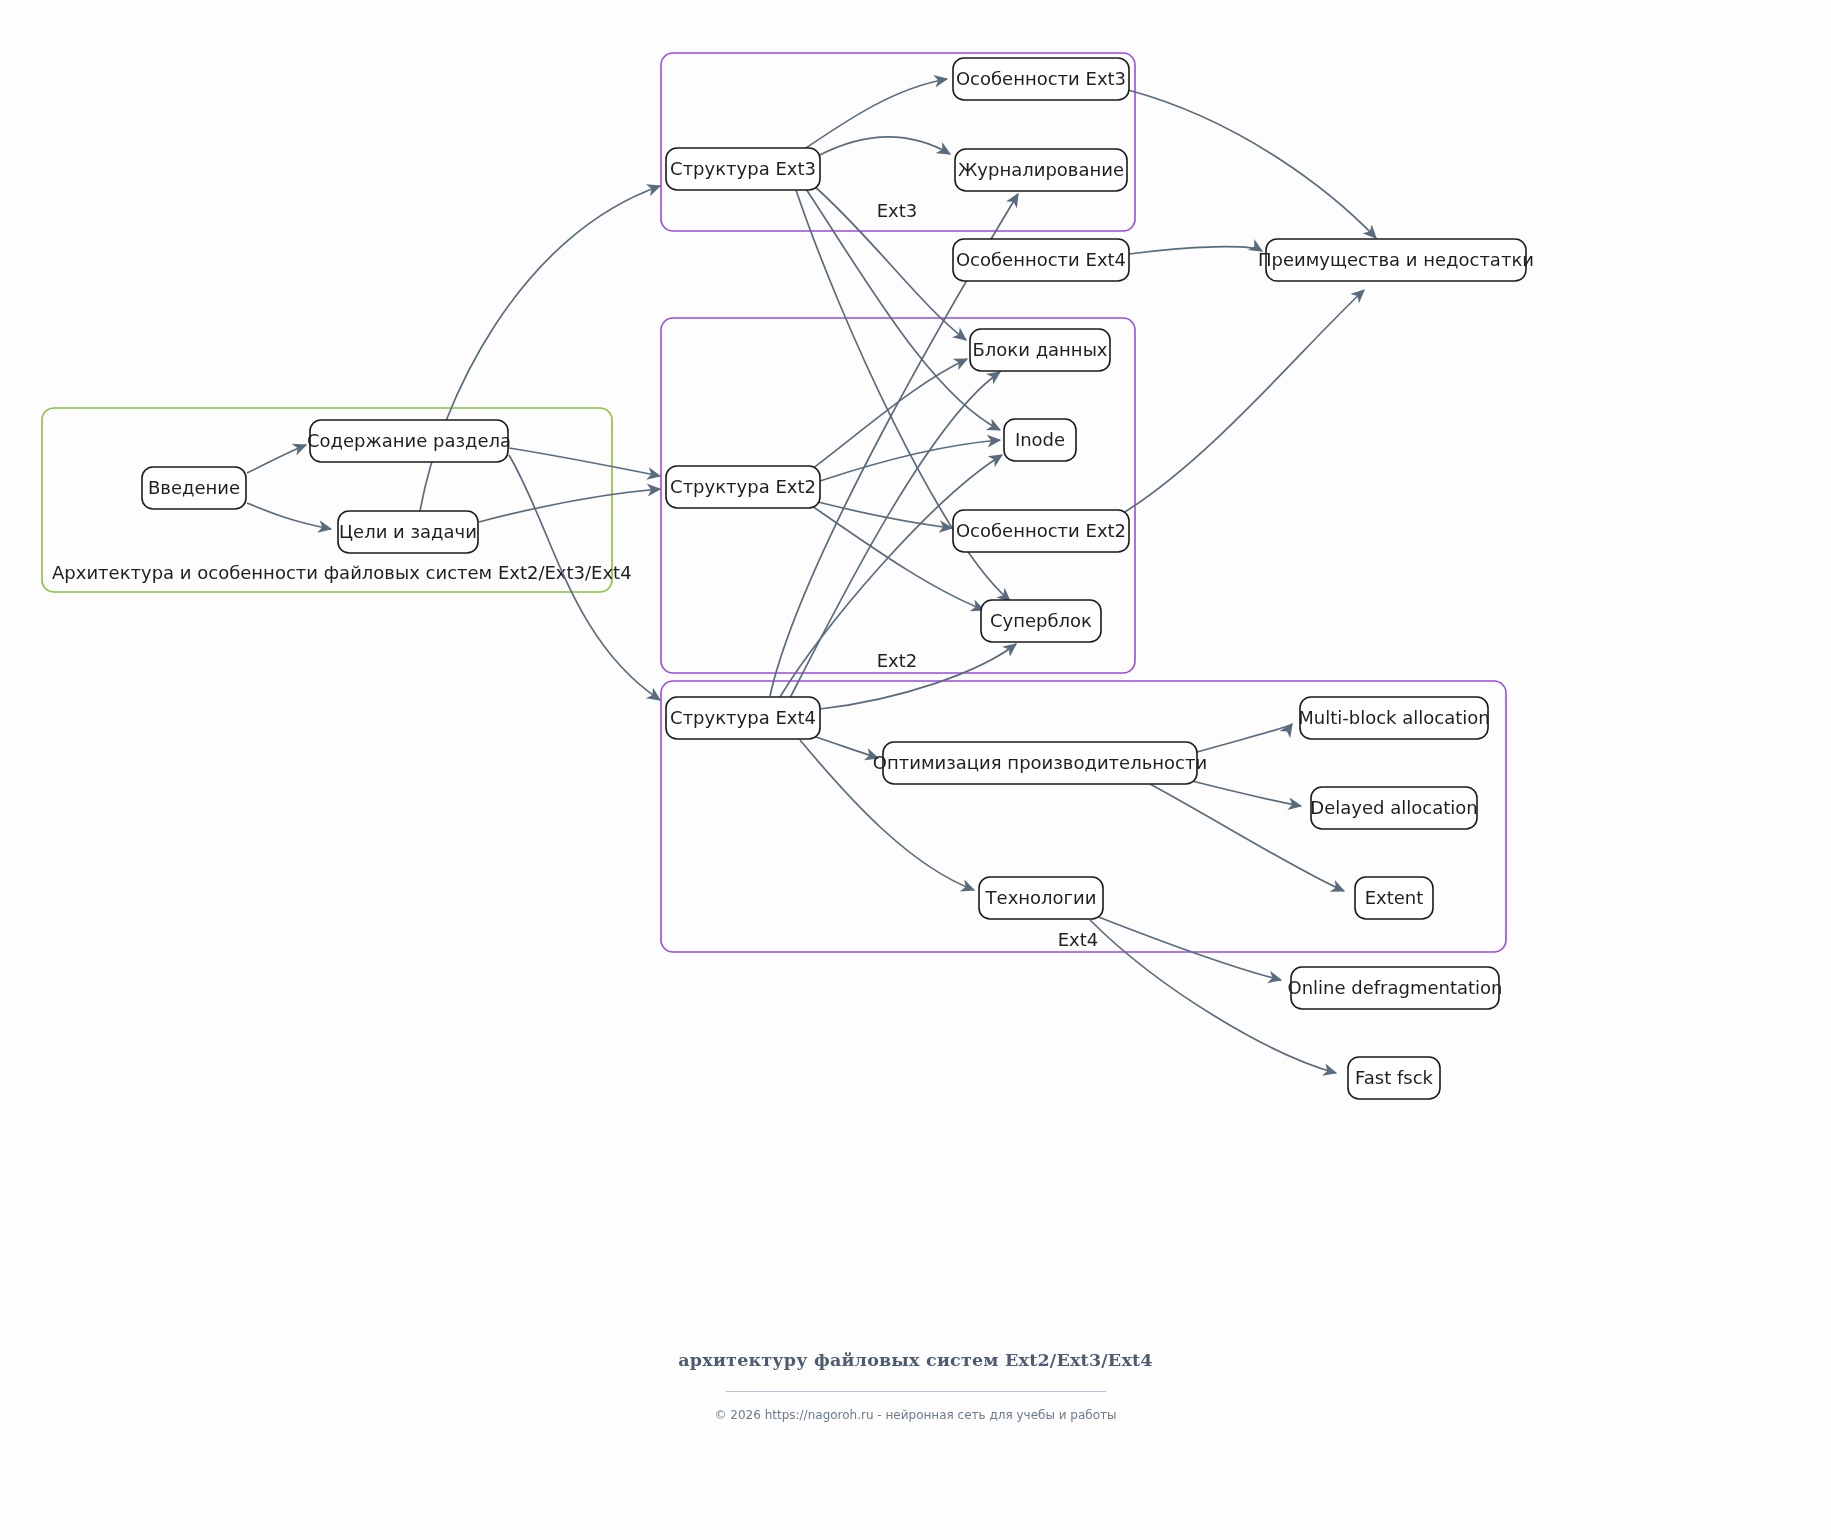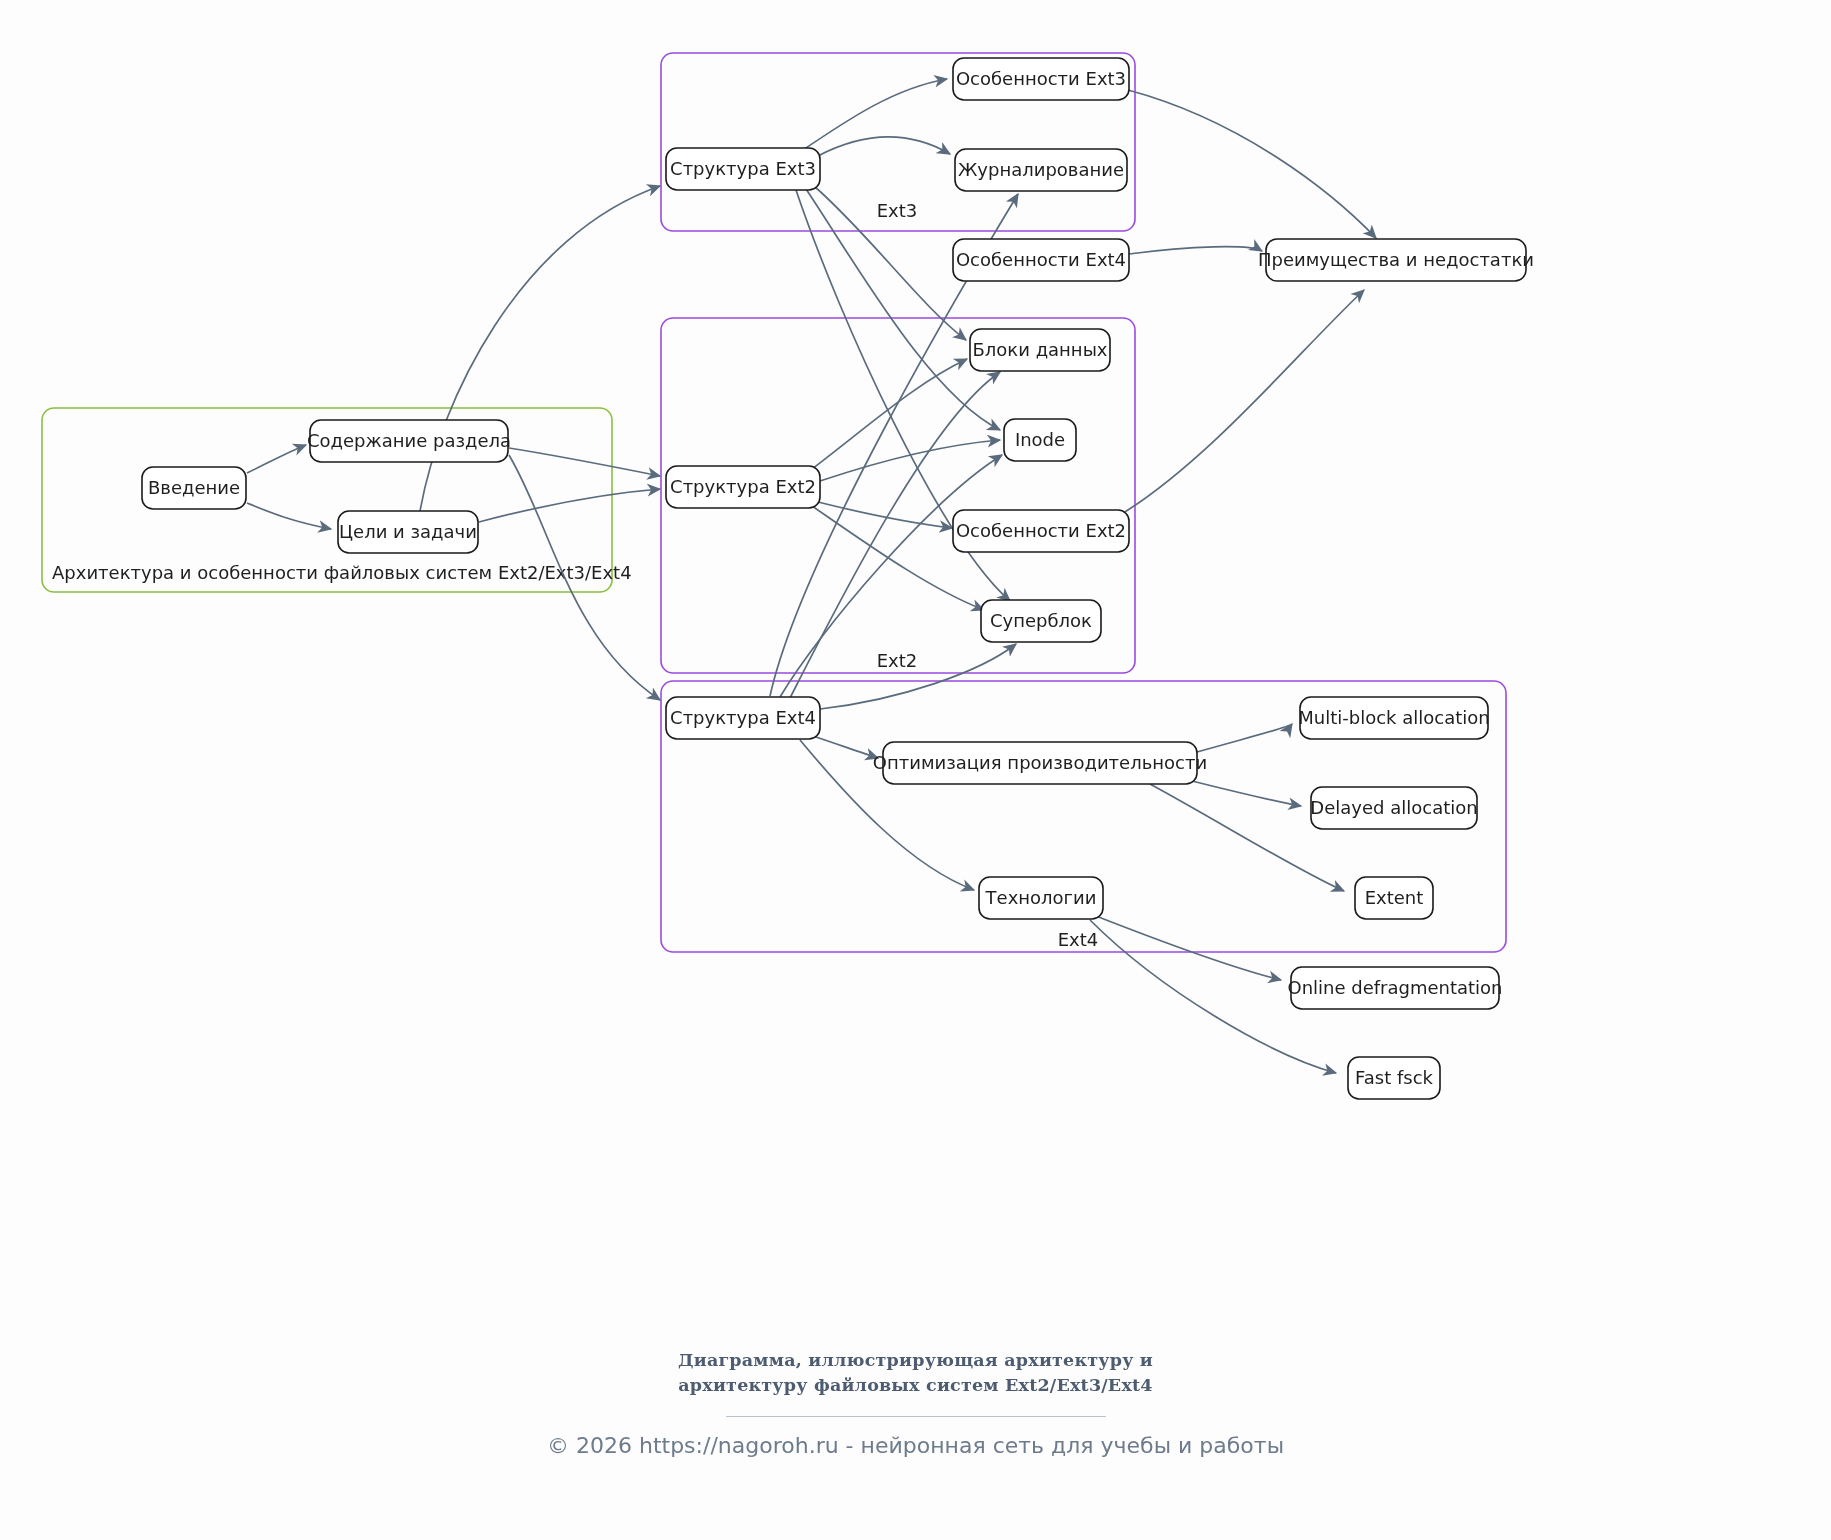--- a/index.html
+++ b/index.html
@@ -75,21 +75,21 @@
     letter-spacing: 0.2px;
   }
   .footer-rule {
     width: 380px;
     height: 1px;
     background: #b9c2cc;
     margin: 18px auto 16px auto;
   }
   .footer-copy {
     font-family: "DejaVu Sans", "Liberation Sans", sans-serif;
-    font-size: 22px;
+    font-size: 12px;
     color: #6d7b8c;
   }
 </style>
 </head>
 <body>
 
 <div id="diagram-root">
 
   <svg class="flow" viewBox="0 0 1831 1540">
     <defs>
@@ -260,20 +260,19 @@
       <text class="node-label" x="1395" y="989">Online defragmentation</text>
     </g>
     <g>
       <rect class="node-rect" x="1348" y="1057" width="92" height="42" rx="11"></rect>
       <text class="node-label" x="1394" y="1079">Fast fsck</text>
     </g>
   </svg>
 
   <div class="footer">
     <div class="footer-title">
-      <div>Диаграмма, иллюстрирующая архитектуру и</div>
       <div>архитектуру файловых систем Ext2/Ext3/Ext4</div>
     </div>
     <div class="footer-rule"></div>
     <div class="footer-copy">© 2026 https://nagoroh.ru - нейронная сеть для учебы и работы</div>
   </div>
 
 </div>
 
 </body></html>

